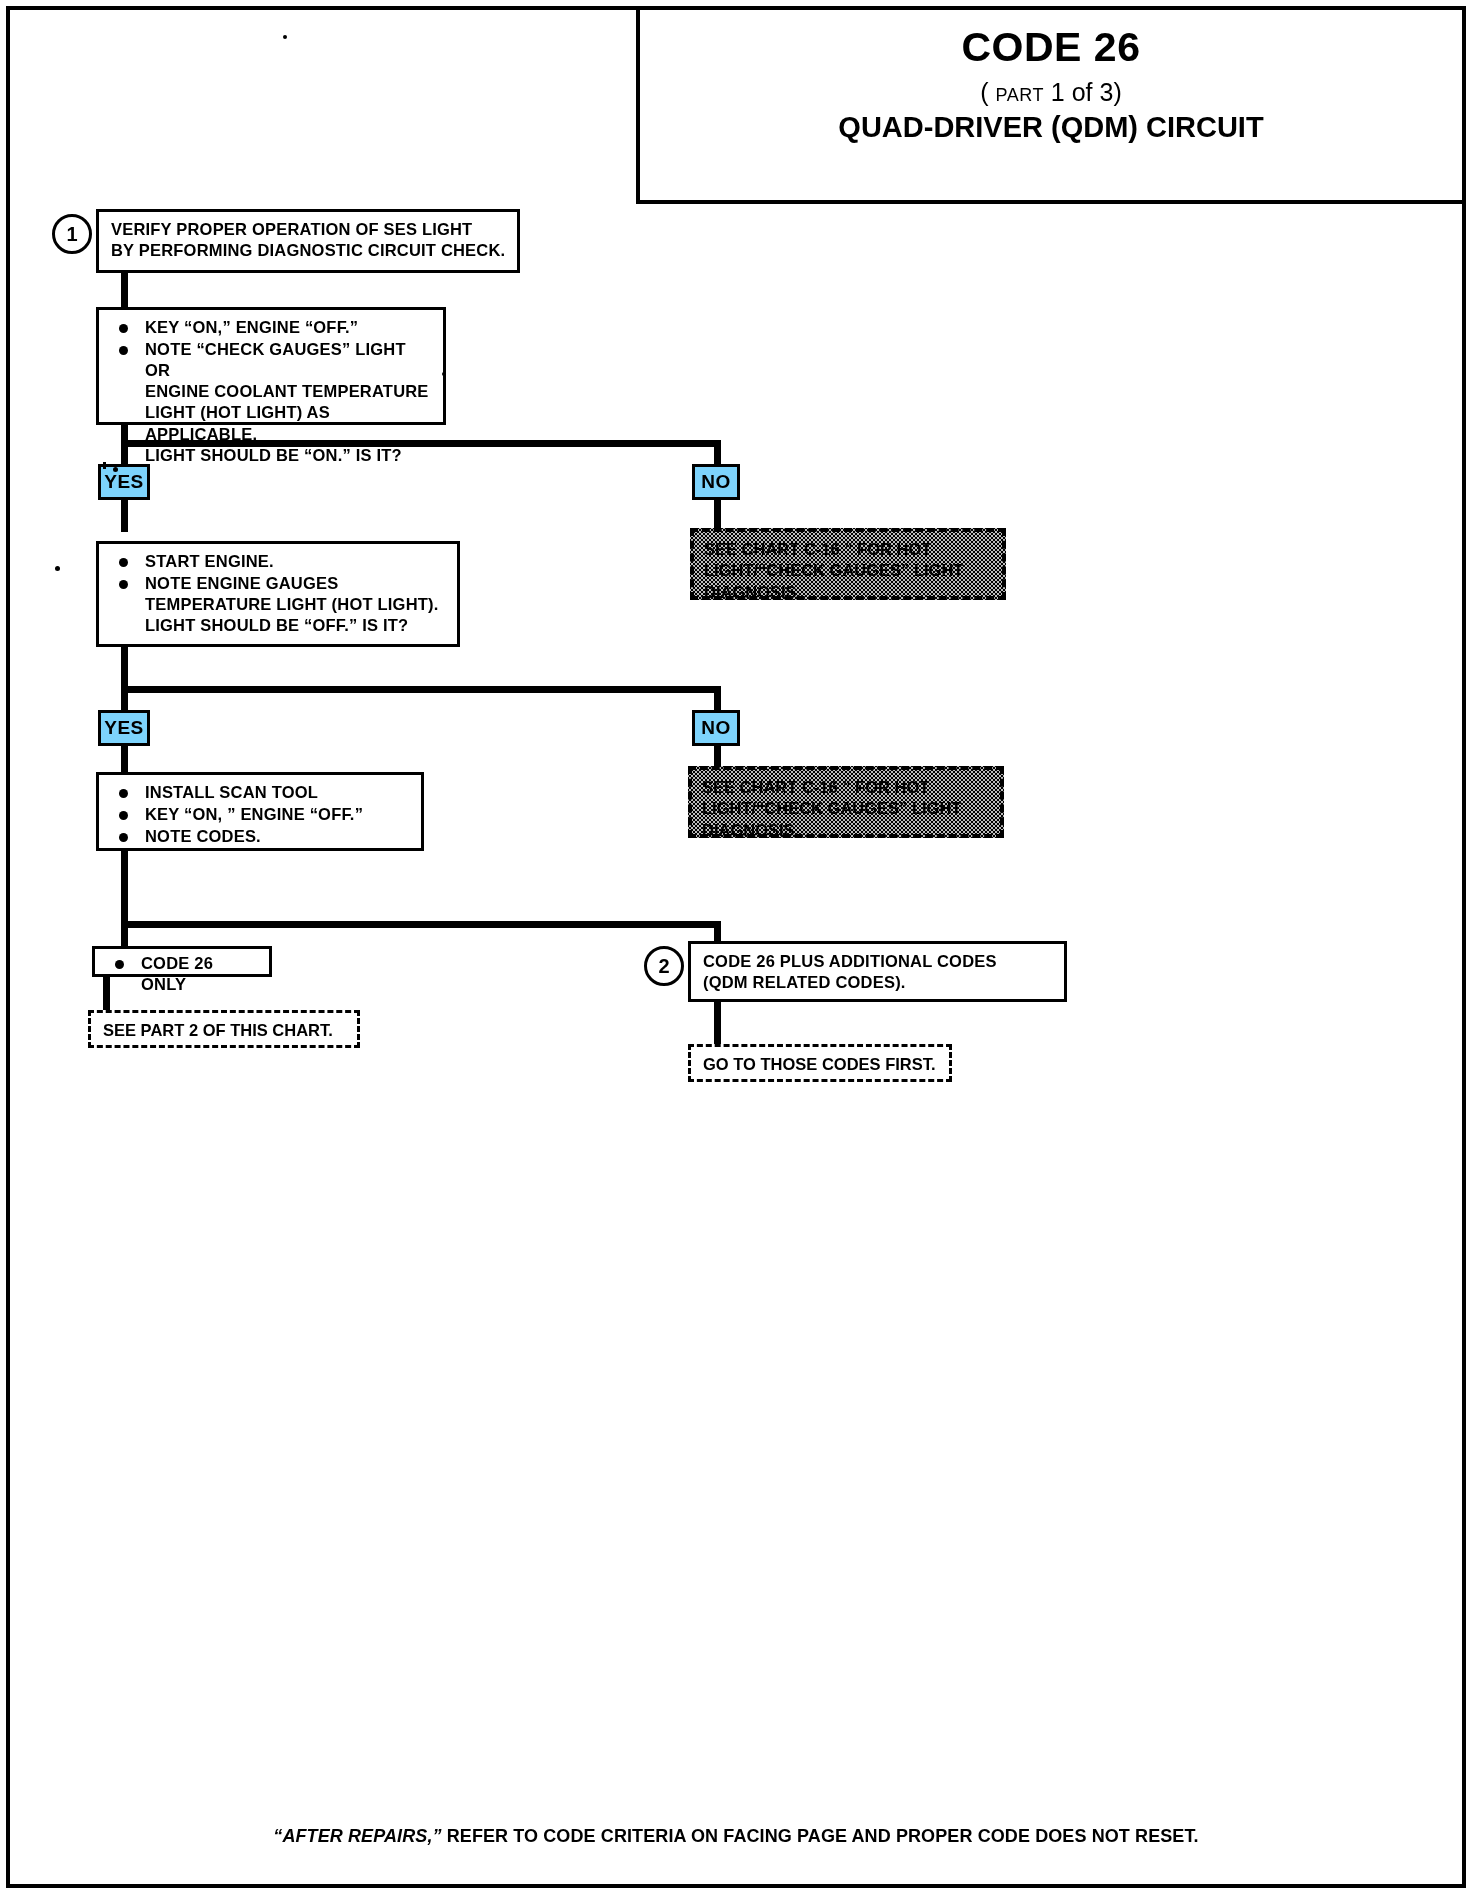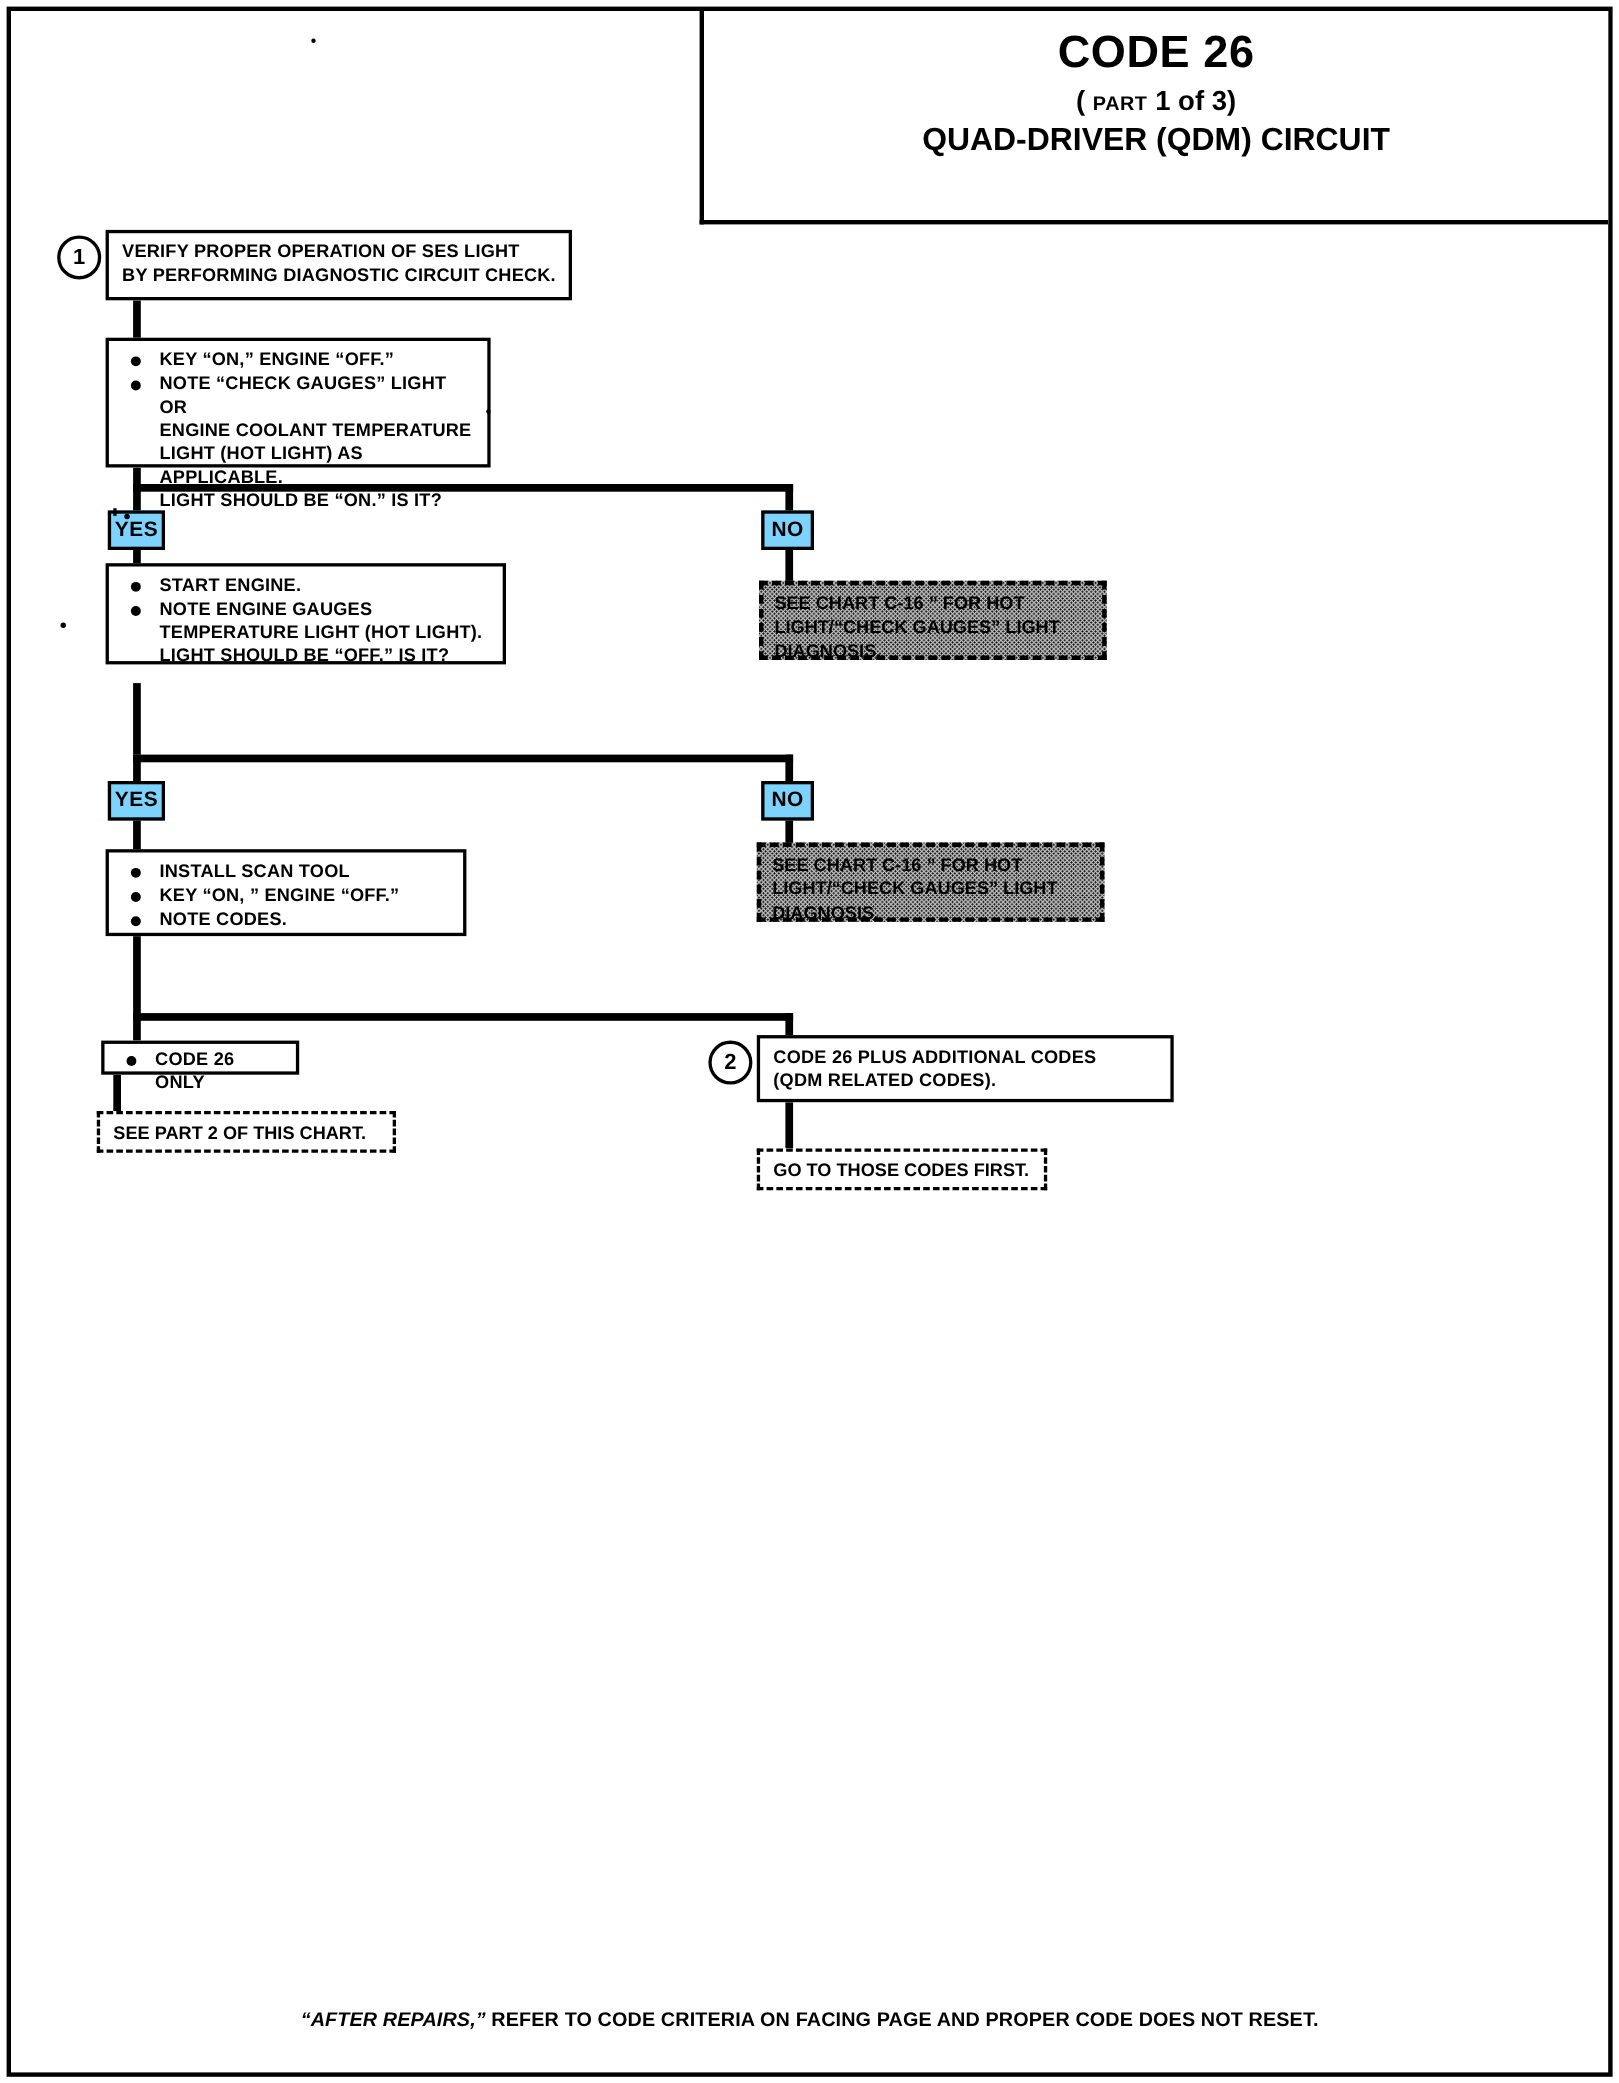--- a/index.html
+++ b/index.html
@@ -17,21 +17,21 @@
     position:absolute;left:636px;top:10px;width:826px;height:194px;
     border:4px solid #000;border-top:none;border-right:none;
     box-sizing:border-box;background:#fff;
   }
   #title-inner{
     position:absolute;left:0;top:0;width:100%;height:100%;
     display:flex;flex-direction:column;align-items:center;justify-content:flex-start;
     padding-top:16px;box-sizing:border-box;
   }
   .t-code{font-size:41px;font-weight:bold;letter-spacing:.5px;line-height:1.05;}
-  .t-part{font-size:25px;font-weight:bold;margin-top:10px;line-height:1.05;}
+  .t-part{font-size:25px;font-weight:normal;margin-top:10px;line-height:1.05;}
   .t-part .sm{font-size:18px;letter-spacing:.5px;}
   .t-sub{font-size:29px;font-weight:bold;margin-top:7px;line-height:1.05;}
 
   
   .box{
     position:absolute;border:3px solid #000;background:#fff;box-sizing:border-box;
     font-size:16.5px;font-weight:bold;line-height:1.28;letter-spacing:.2px;
     padding:7px 10px 7px 12px;
   }
   .dashbox{
@@ -165,21 +165,21 @@
   <div class="yn" style="left:692px;top:464px;width:48px;height:36px;">
     <span>NO</span>
   </div>
 
   <div class="shaded" style="left:690px;top:528px;width:316px;height:72px;">
     <div class="ln">SEE CHART C-16          ” FOR HOT</div>
     <div class="ln">LIGHT/“CHECK GAUGES” LIGHT</div>
     <div class="ln">DIAGNOSIS.</div>
   </div>
 
-  <div class="box" style="left:96px;top:512px;width:364px;height:92px;">
+  <div class="box" style="left:96px;top:541px;width:364px;height:106px;">
     <ul class="bl">
       <li>
         <span class="cont">START ENGINE.</span>
       </li>
       <li>
         <span class="cont">NOTE ENGINE GAUGES</span>
         <span class="cont">TEMPERATURE LIGHT (HOT LIGHT).</span>
         <span class="cont">LIGHT SHOULD BE “OFF.”  IS IT?</span>
       </li>
     </ul>

